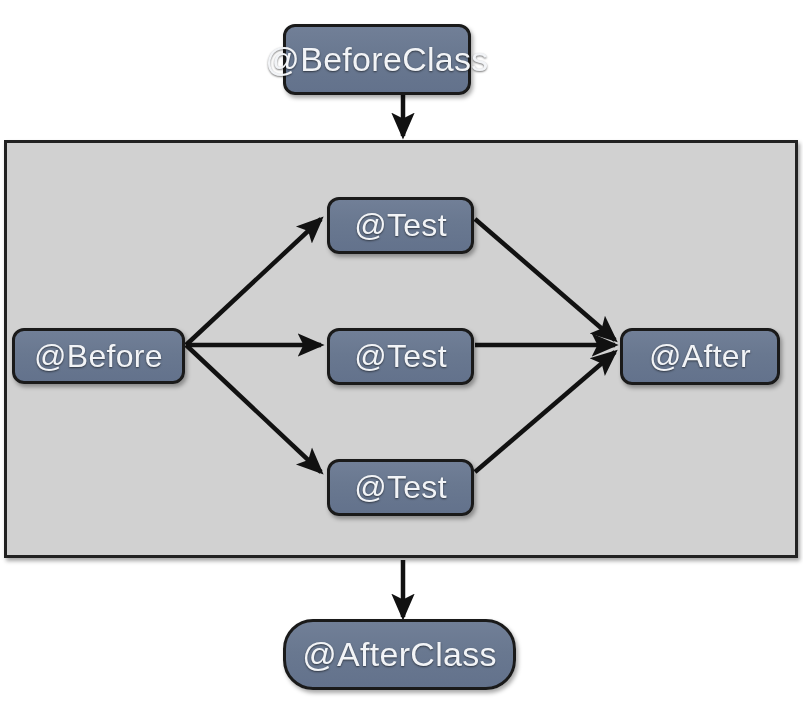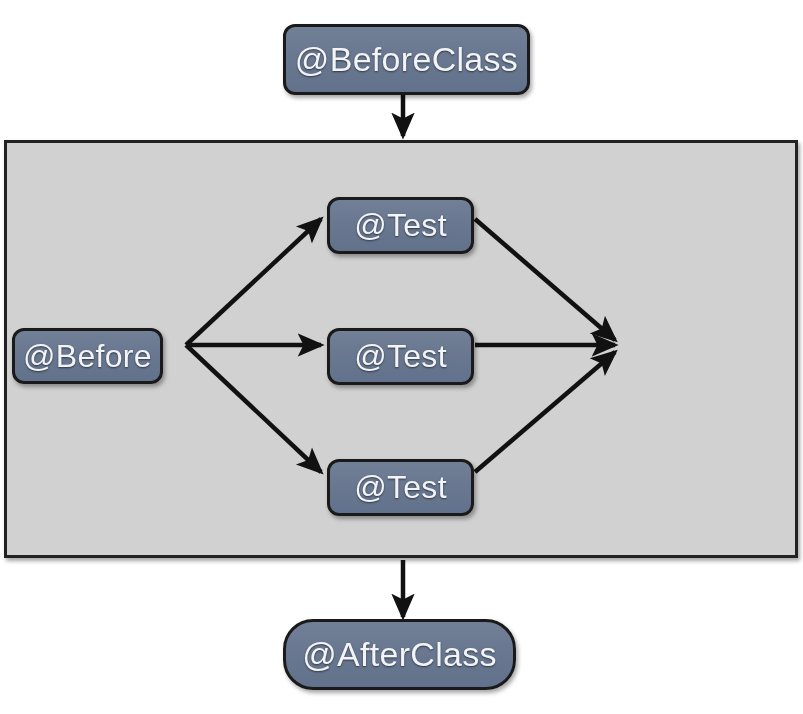--- a/index.html
+++ b/index.html
@@ -74,38 +74,41 @@
       <line x1="186" y1="345" x2="321" y2="472"></line>
 
       <line x1="475" y1="219" x2="615" y2="340"></line>
       <line x1="475" y1="345" x2="615" y2="345"></line>
       <line x1="475" y1="472" x2="615" y2="352"></line>
 
       <line x1="403" y1="560" x2="403" y2="617"></line>
     </g>
   </svg>
 
-  <div class="node node-lg" style="left:283px; top:24px; width:247px; height:71px;">
+  <div class="node node-lg" style="left:283px; top:24px; width:188px; height:71px;">
     <span>@BeforeClass</span>
   </div>
 
-  <div class="node node-md" style="left:12px; top:317px; width:151px; height:56px;">
+  <div class="node node-md" style="left:12px; top:317px; width:173px; height:56px;">
     <span>@Before</span>
   </div>
 
   <div class="node node-md" style="left:327px; top:186px; width:147px; height:57px;">
     <span>@Test</span>
   </div>
 
   <div class="node node-md" style="left:327px; top:317px; width:147px; height:57px;">
     <span>@Test</span>
   </div>
 
   <div class="node node-md" style="left:327px; top:448px; width:147px; height:57px;">
     <span>@Test</span>
   </div>
 
+  <div class="node node-md" style="left:620px; top:317px; width:160px; height:57px;">
+    <span>@After</span>
+  </div>
 
   <div class="node node-lg" style="left:283px; top:619px; width:233px; height:71px;border-radius:30px;">
     <span>@AfterClass</span>
   </div>
 
 </div>
 
 </body></html>

